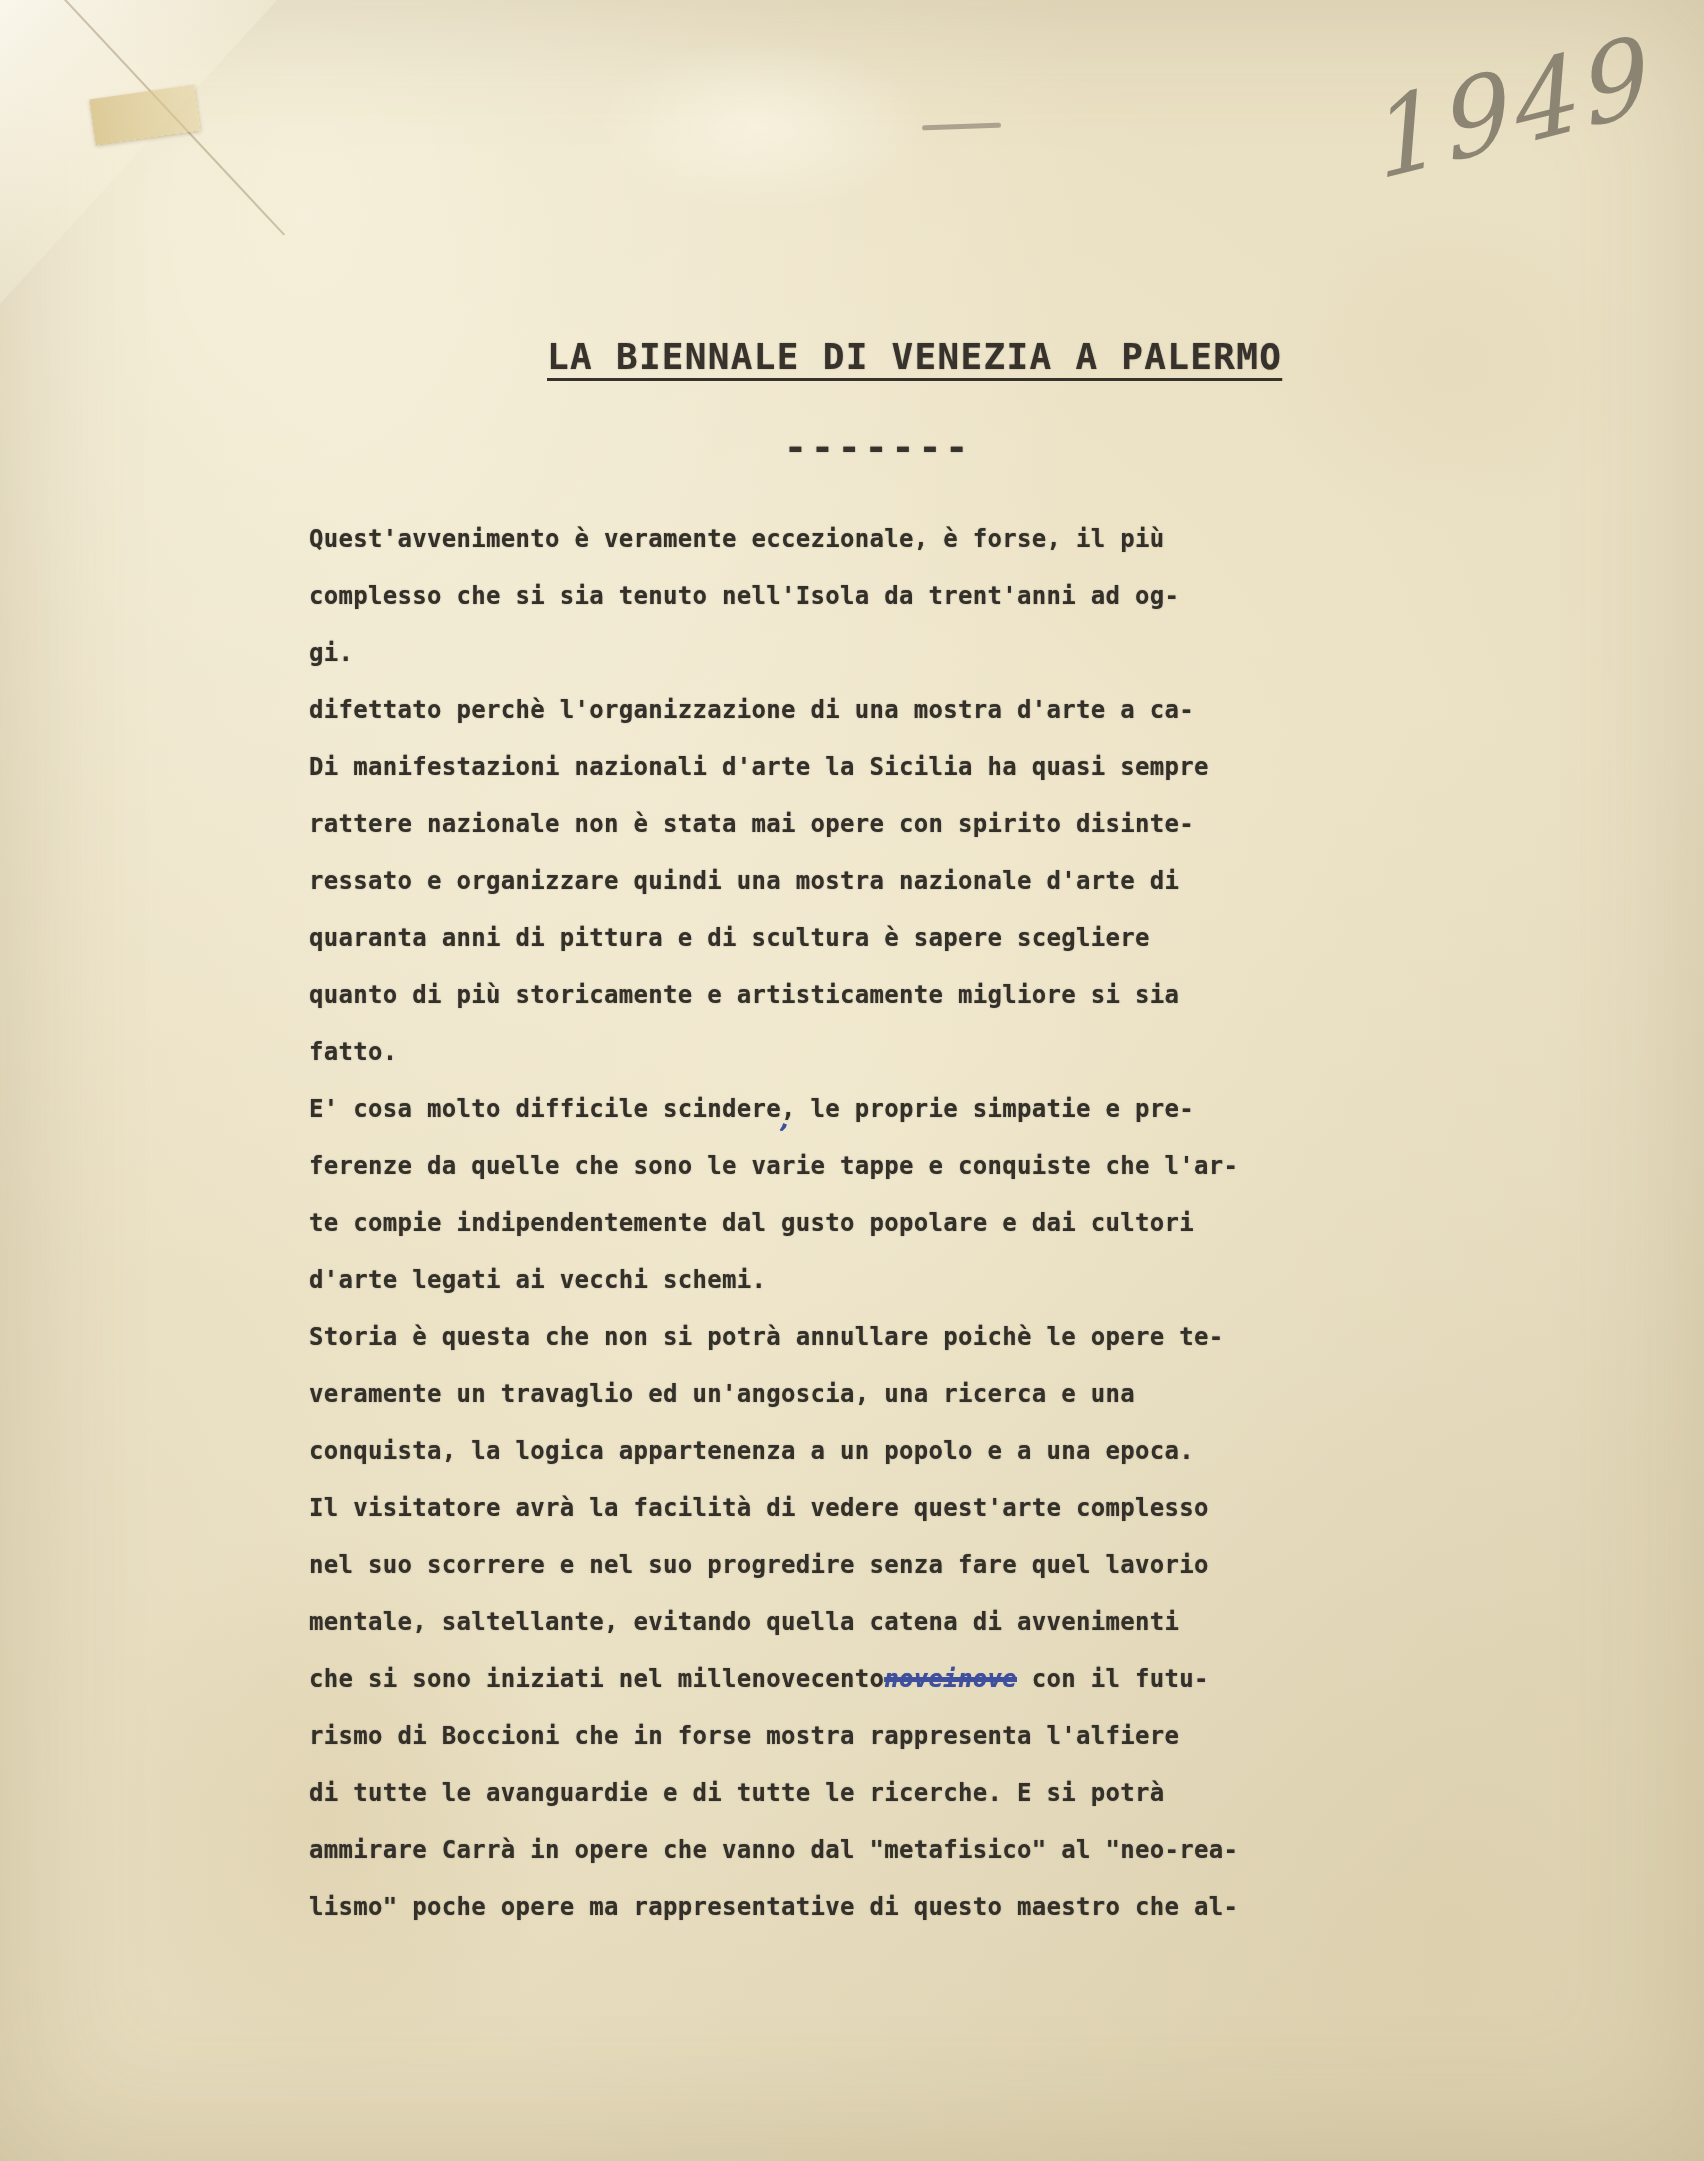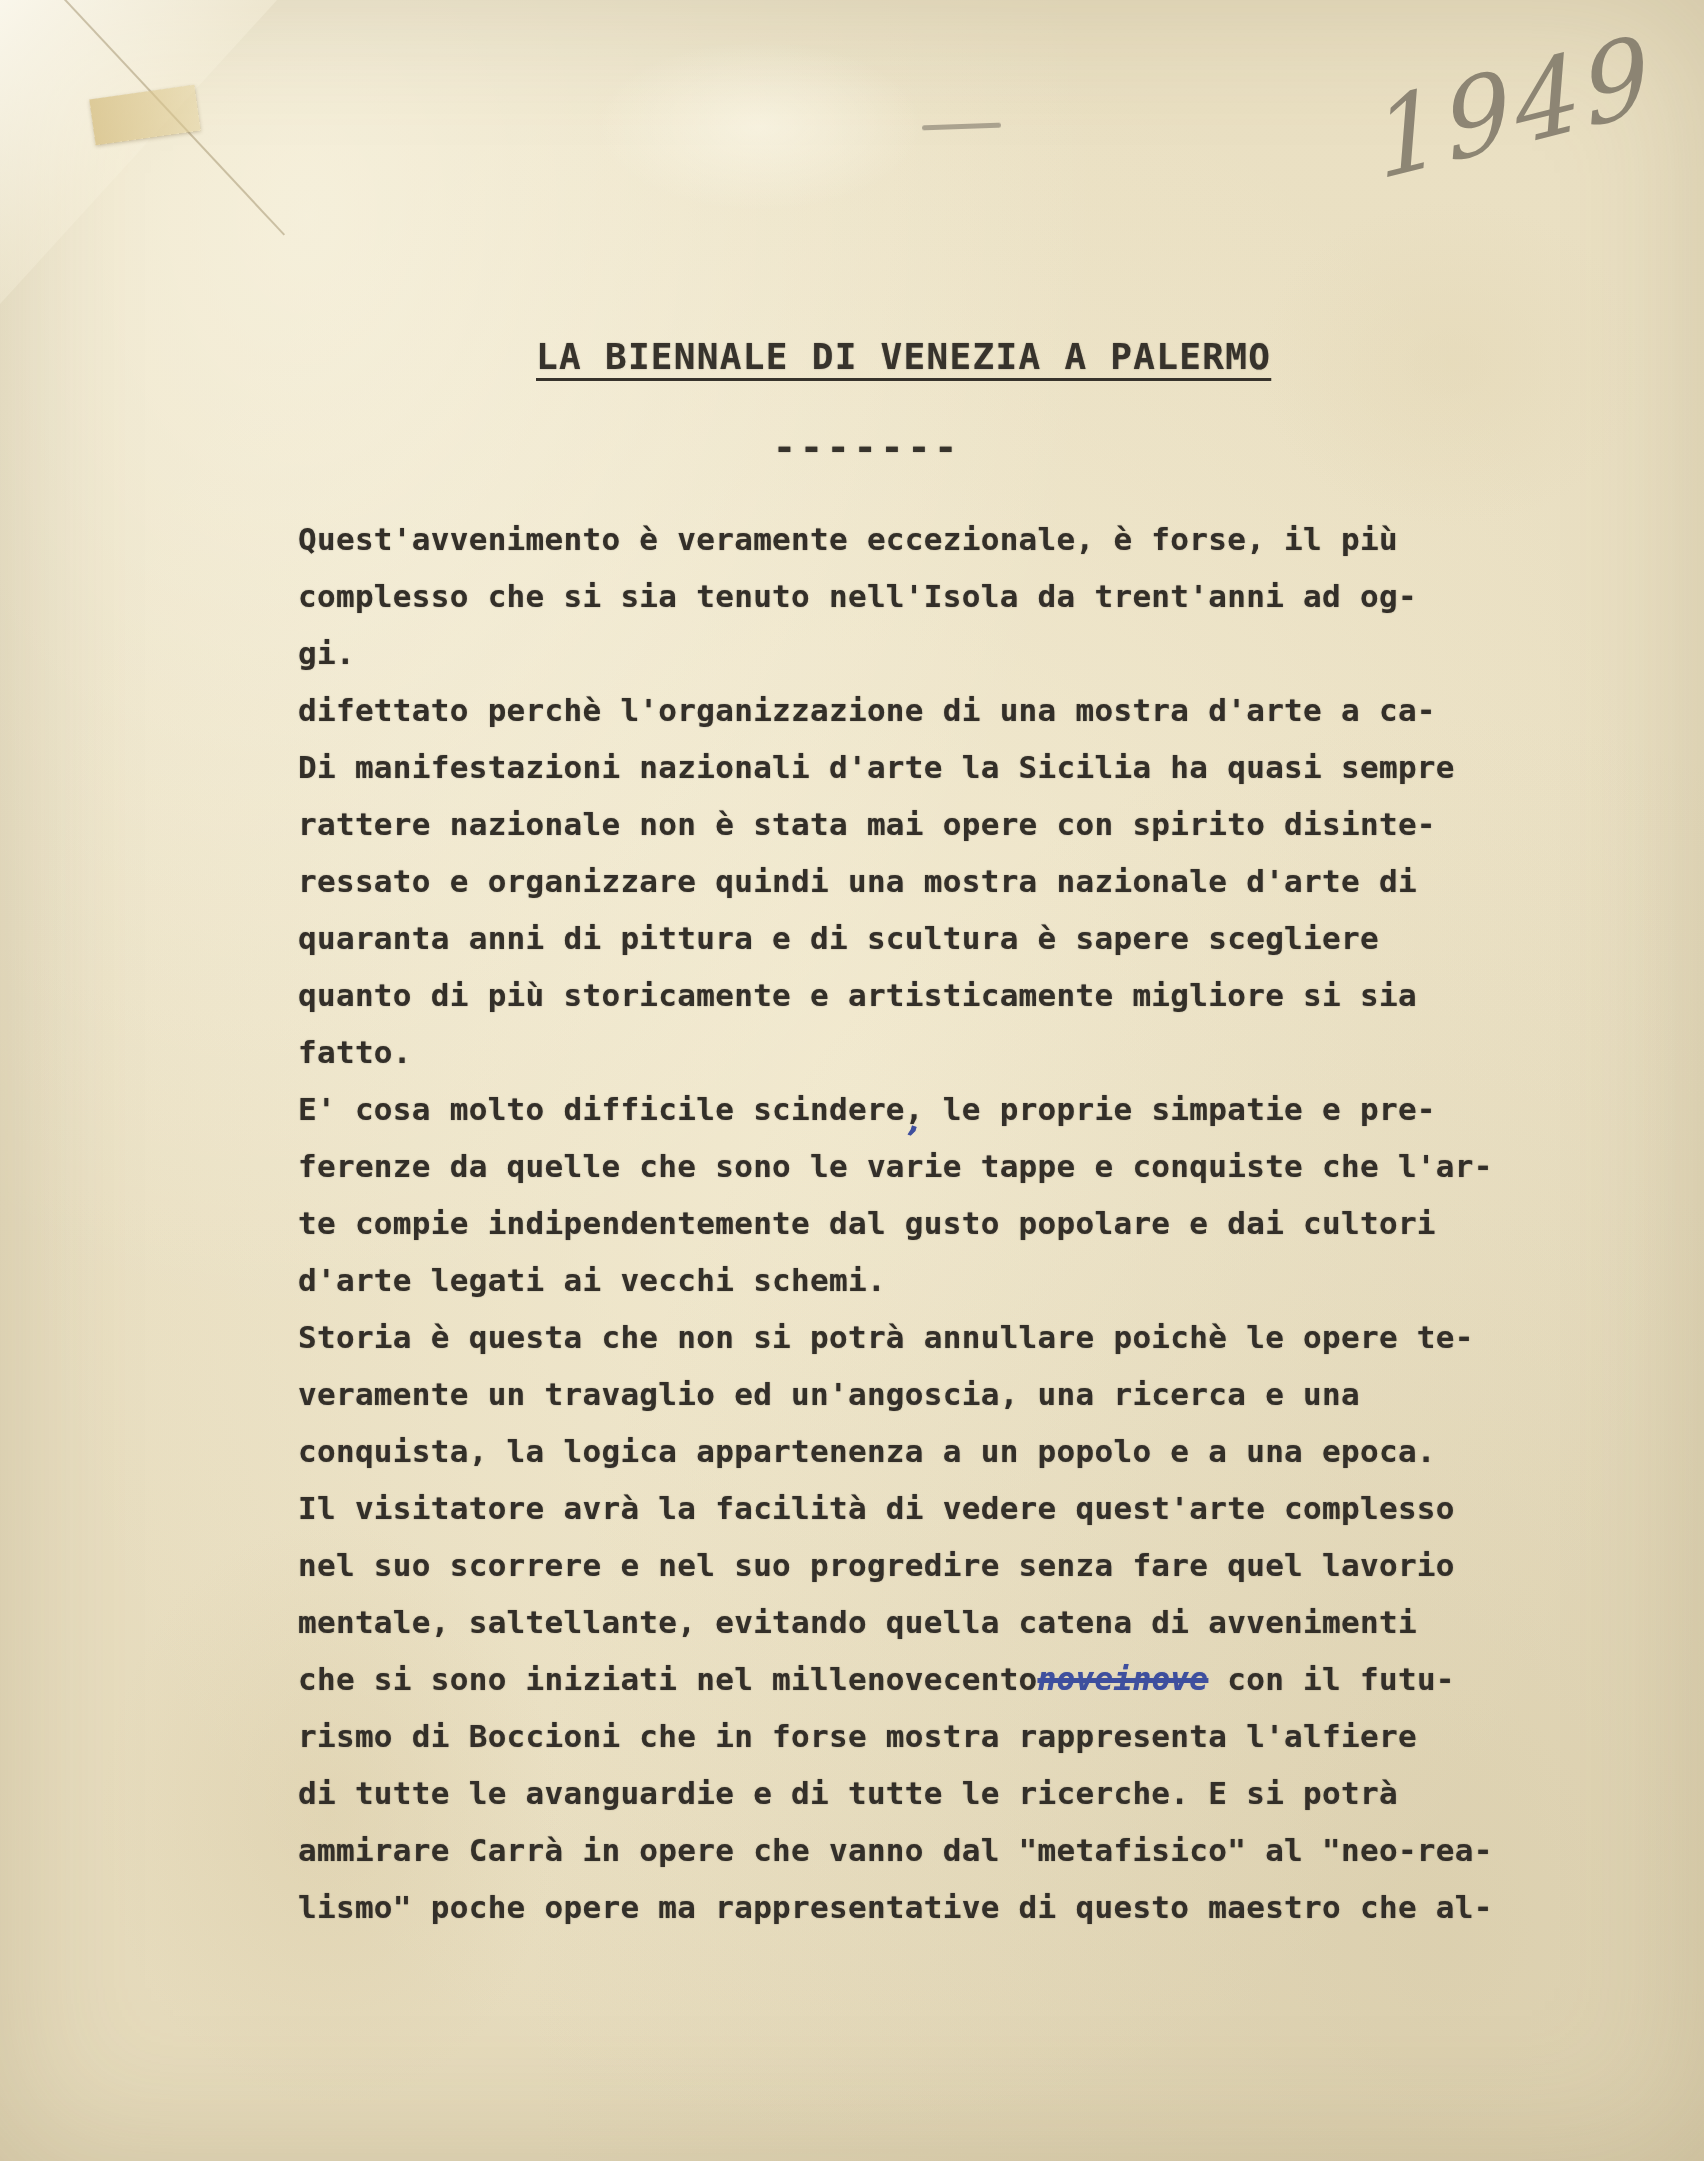--- a/index.html
+++ b/index.html
@@ -70,21 +70,21 @@
     font-family: "DejaVu Serif", "Liberation Serif", serif;
     font-style: italic;
     font-size: 106px;
     color: rgba(125,117,102,0.85);
     transform: rotate(-14deg) skewX(-8deg);
     letter-spacing: 4px;
   }
 
   .content {
     position: absolute;
-    left: 298px;
+    left: 309px;
     top: 336px;
     width: 1240px;
   }
   .doc-title {
     margin-left: 238px;
     font-size: 36px;
     font-weight: bold;
     letter-spacing: 1.3px;
     color: #37332c;
     text-decoration: underline;
@@ -100,21 +100,21 @@
     font-weight: bold;
     letter-spacing: 4px;
     color: #37332c;
     text-shadow: 0 0 1.3px rgba(45,40,32,0.55);
     white-space: pre;
   }
   .typed-lines {
     margin-top: 42px;
   }
   .line {
-    font-size: 31px;
+    font-size: 24px;
     font-weight: bold;
     line-height: 57px;
     color: #332f29;
     text-shadow: 0 0 1.3px rgba(45,40,32,0.5);
     white-space: pre;
     letter-spacing: 0.3px;
   }
   .ink-strike {
     color: #3e4f9e;
     text-decoration: line-through;

